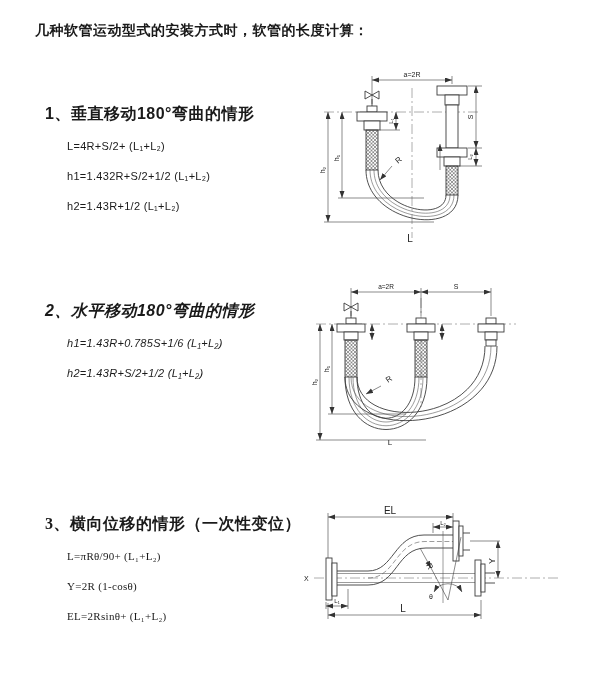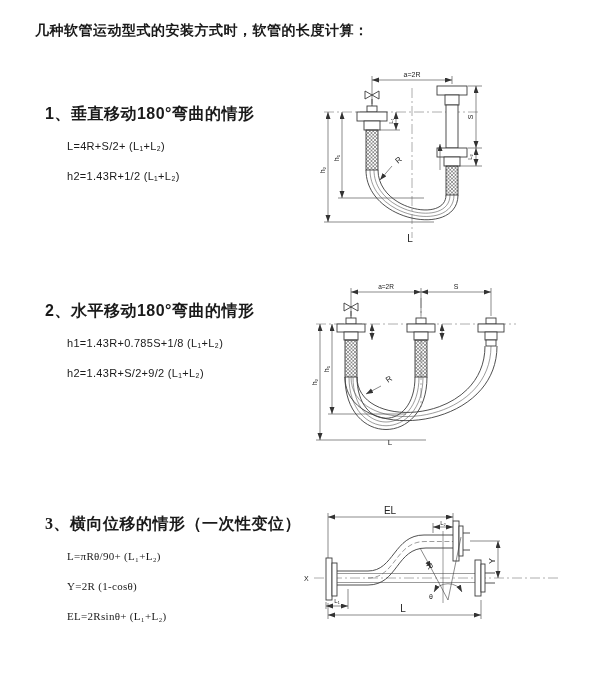--- a/index.html
+++ b/index.html
@@ -6,21 +6,21 @@
   .page{
     position:relative;width:600px;height:675px;background:#ffffff;
     font-family:"Liberation Sans","DejaVu Sans",sans-serif;color:#1a1a1a;
     overflow:hidden;margin:0 auto;
   }
   .title{
     position:absolute;left:35px;top:22px;font-size:14px;font-weight:bold;
     letter-spacing:0.5px;white-space:nowrap;
   }
   .section{position:absolute;left:45px;width:270px;}
-  .sec1{top:104px;} .sec2{top:301px;} .sec3{top:514px;font-family:Liberation Serif, serif;}
+  .sec1{top:104px;} .sec2{top:301px;font-style:italic;} .sec3{top:514px;font-family:Liberation Serif, serif;}
   .sec-heading{font-size:16px;font-weight:bold;letter-spacing:0.5px;white-space:nowrap;}
   .formulas{margin-top:6px;padding-left:22px;}
   .formula{font-size:11px;line-height:30px;white-space:nowrap;letter-spacing:0.3px;}
   svg.diag{position:absolute;}
   svg.diag .ln{stroke:#3c3c3c;stroke-width:0.9;fill:none;}
   svg.diag .thin{stroke:#4a4a4a;stroke-width:0.55;fill:none;}
   svg.diag .cl{stroke:#6a6a6a;stroke-width:0.55;fill:none;stroke-dasharray:10 3 2 3;}
   svg.diag .dim{stroke:#3c3c3c;stroke-width:0.6;fill:none;}
   svg.diag .pipe{stroke:#3c3c3c;stroke-width:0.9;fill:#ffffff;}
   svg.diag .braid{stroke:#3c3c3c;stroke-width:0.9;fill:url(#hatch);}
@@ -41,20 +41,21 @@
       </pattern>
     </defs>
   </svg>
 
   <div class="title">几种软管运动型式的安装方式时，软管的长度计算：</div>
 
   <div class="section sec1">
     <div class="sec-heading">1、垂直移动180°弯曲的情形</div>
     <div class="formulas">
       <div class="formula">L=4R+S/2+ (L₁+L₂)</div>
+      <div class="formula">h1=1.432R+S/2+1/2 (L₁+L₂)</div>
       <div class="formula">h2=1.43R+1/2 (L₁+L₂)</div>
     </div>
   </div>
 
   <svg class="diag" style="left:312px;top:70px" width="215" height="185" viewBox="0 0 215 185">
 
     <path class="cl" d="M100,18 V168"></path>
     <path class="cl" d="M12,42 H168"></path>
 
     <path class="dim" d="M60,34 V6"></path>
@@ -111,22 +112,22 @@
     <path class="dim" d="M68,60 H88"></path>
     <line class="dim" x1="84" y1="42" x2="84" y2="60" marker-start="url(#arr)" marker-end="url(#arr)"></line>
     <text x="81" y="51" font-size="6" text-anchor="middle" transform="rotate(-90 81 51)">L₁</text>
 
     <text x="98" y="172" font-size="10" text-anchor="middle">L</text>
   </svg>
 
   <div class="section sec2">
     <div class="sec-heading">2、水平移动180°弯曲的情形</div>
     <div class="formulas">
-      <div class="formula">h1=1.43R+0.785S+1/8 (L₁+L₂)</div>
-      <div class="formula">h2=1.43R+S/2+9/2 (L₁+L₂)</div>
+      <div class="formula">h1=1.43R+0.785S+1/6 (L₁+L₂)</div>
+      <div class="formula">h2=1.43R+S/2+1/2 (L₁+L₂)</div>
     </div>
   </div>
 
   <svg class="diag" style="left:306px;top:282px" width="228" height="172" viewBox="0 0 228 172">
     <path class="cl" d="M10,42 H210"></path>
     <path class="cl" d="M115,16 V125"></path>
 
     <path class="dim" d="M45,34 V6"></path>
     <path class="dim" d="M115,34 V6"></path>
     <path class="dim" d="M185,34 V6"></path>

